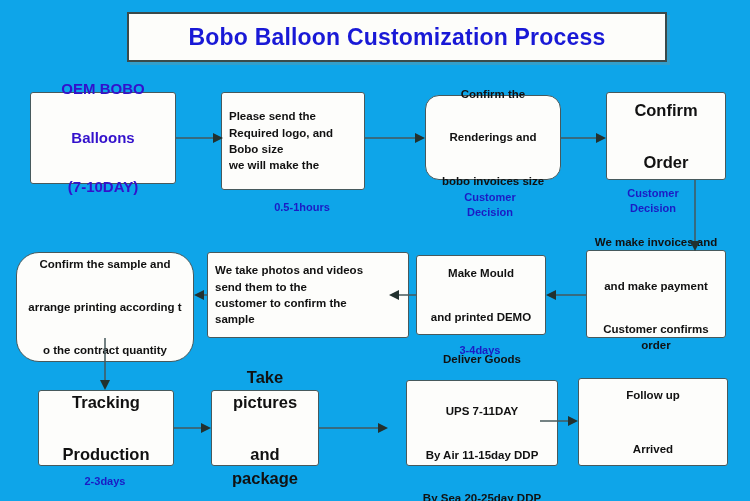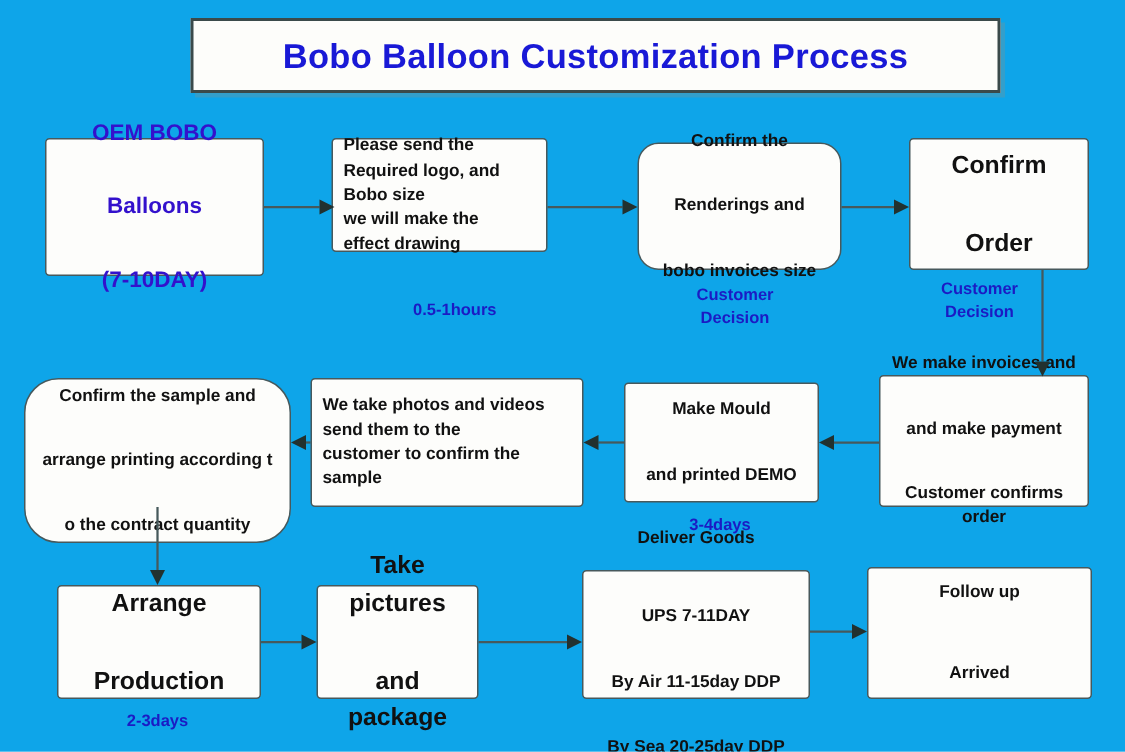--- a/index.html
+++ b/index.html
@@ -94,86 +94,85 @@
   <div class="title-box">
     <span class="title-text">Bobo Balloon Customization Process</span>
   </div>
 
   <div class="node center accent" style="left:30px; top:92px; width:146px; height:92px;">
     <span class="ln">OEM BOBO</span>
     <span class="ln">Balloons</span>
     <span class="ln">(7-10DAY)</span>
   </div>
 
-  <div class="node left" style="left:221px; top:92px; width:144px; height:76px;">
+  <div class="node left" style="left:221px; top:92px; width:144px; height:98px;">
     <span class="ln">Please send the</span>
     <span class="ln">Required logo, and</span>
     <span class="ln">Bobo size</span>
     <span class="ln">we will make the</span>
-    <span class="ln">effect drawing</span>
   </div>
 
   <div class="node center" style="left:425px; top:95px; width:136px; height:85px;border-radius:14px;">
     <span class="ln">Confirm the</span>
     <span class="ln">Renderings and</span>
     <span class="ln">bobo invoices size</span>
   </div>
 
   <div class="node center big" style="left:606px; top:92px; width:120px; height:88px;">
     <span class="ln">Confirm</span>
     <span class="ln">Order</span>
   </div>
 
   <div class="node center" style="left:16px; top:252px; width:178px; height:110px;border-radius:23px;">
     <span class="ln">Confirm the sample and</span>
     <span class="ln">arrange printing according t</span>
     <span class="ln">o the contract quantity</span>
   </div>
 
-  <div class="node left" style="left:207px; top:252px; width:182px; height:86px;">
+  <div class="node left" style="left:207px; top:252px; width:202px; height:86px;">
     <span class="ln">We take photos  and videos</span>
     <span class="ln">send them to the</span>
     <span class="ln">customer to confirm the</span>
     <span class="ln">sample</span>
   </div>
 
   <div class="node center" style="left:416px; top:255px; width:130px; height:80px;">
     <span class="ln">Make Mould</span>
     <span class="ln">and printed  DEMO</span>
   </div>
 
   <div class="node center" style="left:586px; top:250px; width:140px; height:88px;">
     <span class="ln">We make invoices and</span>
     <span class="ln">and  make payment</span>
     <span class="ln">Customer confirms order</span>
   </div>
 
   <div class="node center big" style="left:38px; top:390px; width:136px; height:76px;">
-    <span class="ln">Arrange</span>
+    <span class="ln">Tracking</span>
     <span class="ln">Production</span>
   </div>
 
   <div class="node center big" style="left:211px; top:390px; width:108px; height:76px;">
     <span class="ln">Take pictures</span>
     <span class="ln">and package</span>
   </div>
 
-  <div class="node center" style="left:388px; top:380px; width:152px; height:86px; padding-top:15px;">
+  <div class="node center" style="left:406px; top:380px; width:152px; height:86px; padding-top:15px;">
     <span class="ln" style="margin-bottom:9px;">Deliver  Goods</span>
     <span class="ln">UPS  7-11DAY</span>
     <span class="ln">By Air 11-15day DDP</span>
     <span class="ln">By Sea 20-25day DDP</span>
   </div>
 
   <div class="node center spaced" style="left:578px; top:378px; width:150px; height:88px;">
     <span class="ln">Follow up</span>
     <span class="ln">Arrived</span>
   </div>
 
-  <div class="caption" style="left:221px; top:200px; width:110px;text-align:right;">0.5-1hours</div>
+  <div class="caption" style="left:247px; top:200px; width:110px;">0.5-1hours</div>
 
   <div class="caption" style="left:435px; top:190px; width:110px;">
     <span>Customer</span><br>
     <span>Decision</span>
   </div>
 
   <div class="caption" style="left:598px; top:186px; width:110px;">
     <span>Customer</span><br>
     <span>Decision</span>
   </div>

